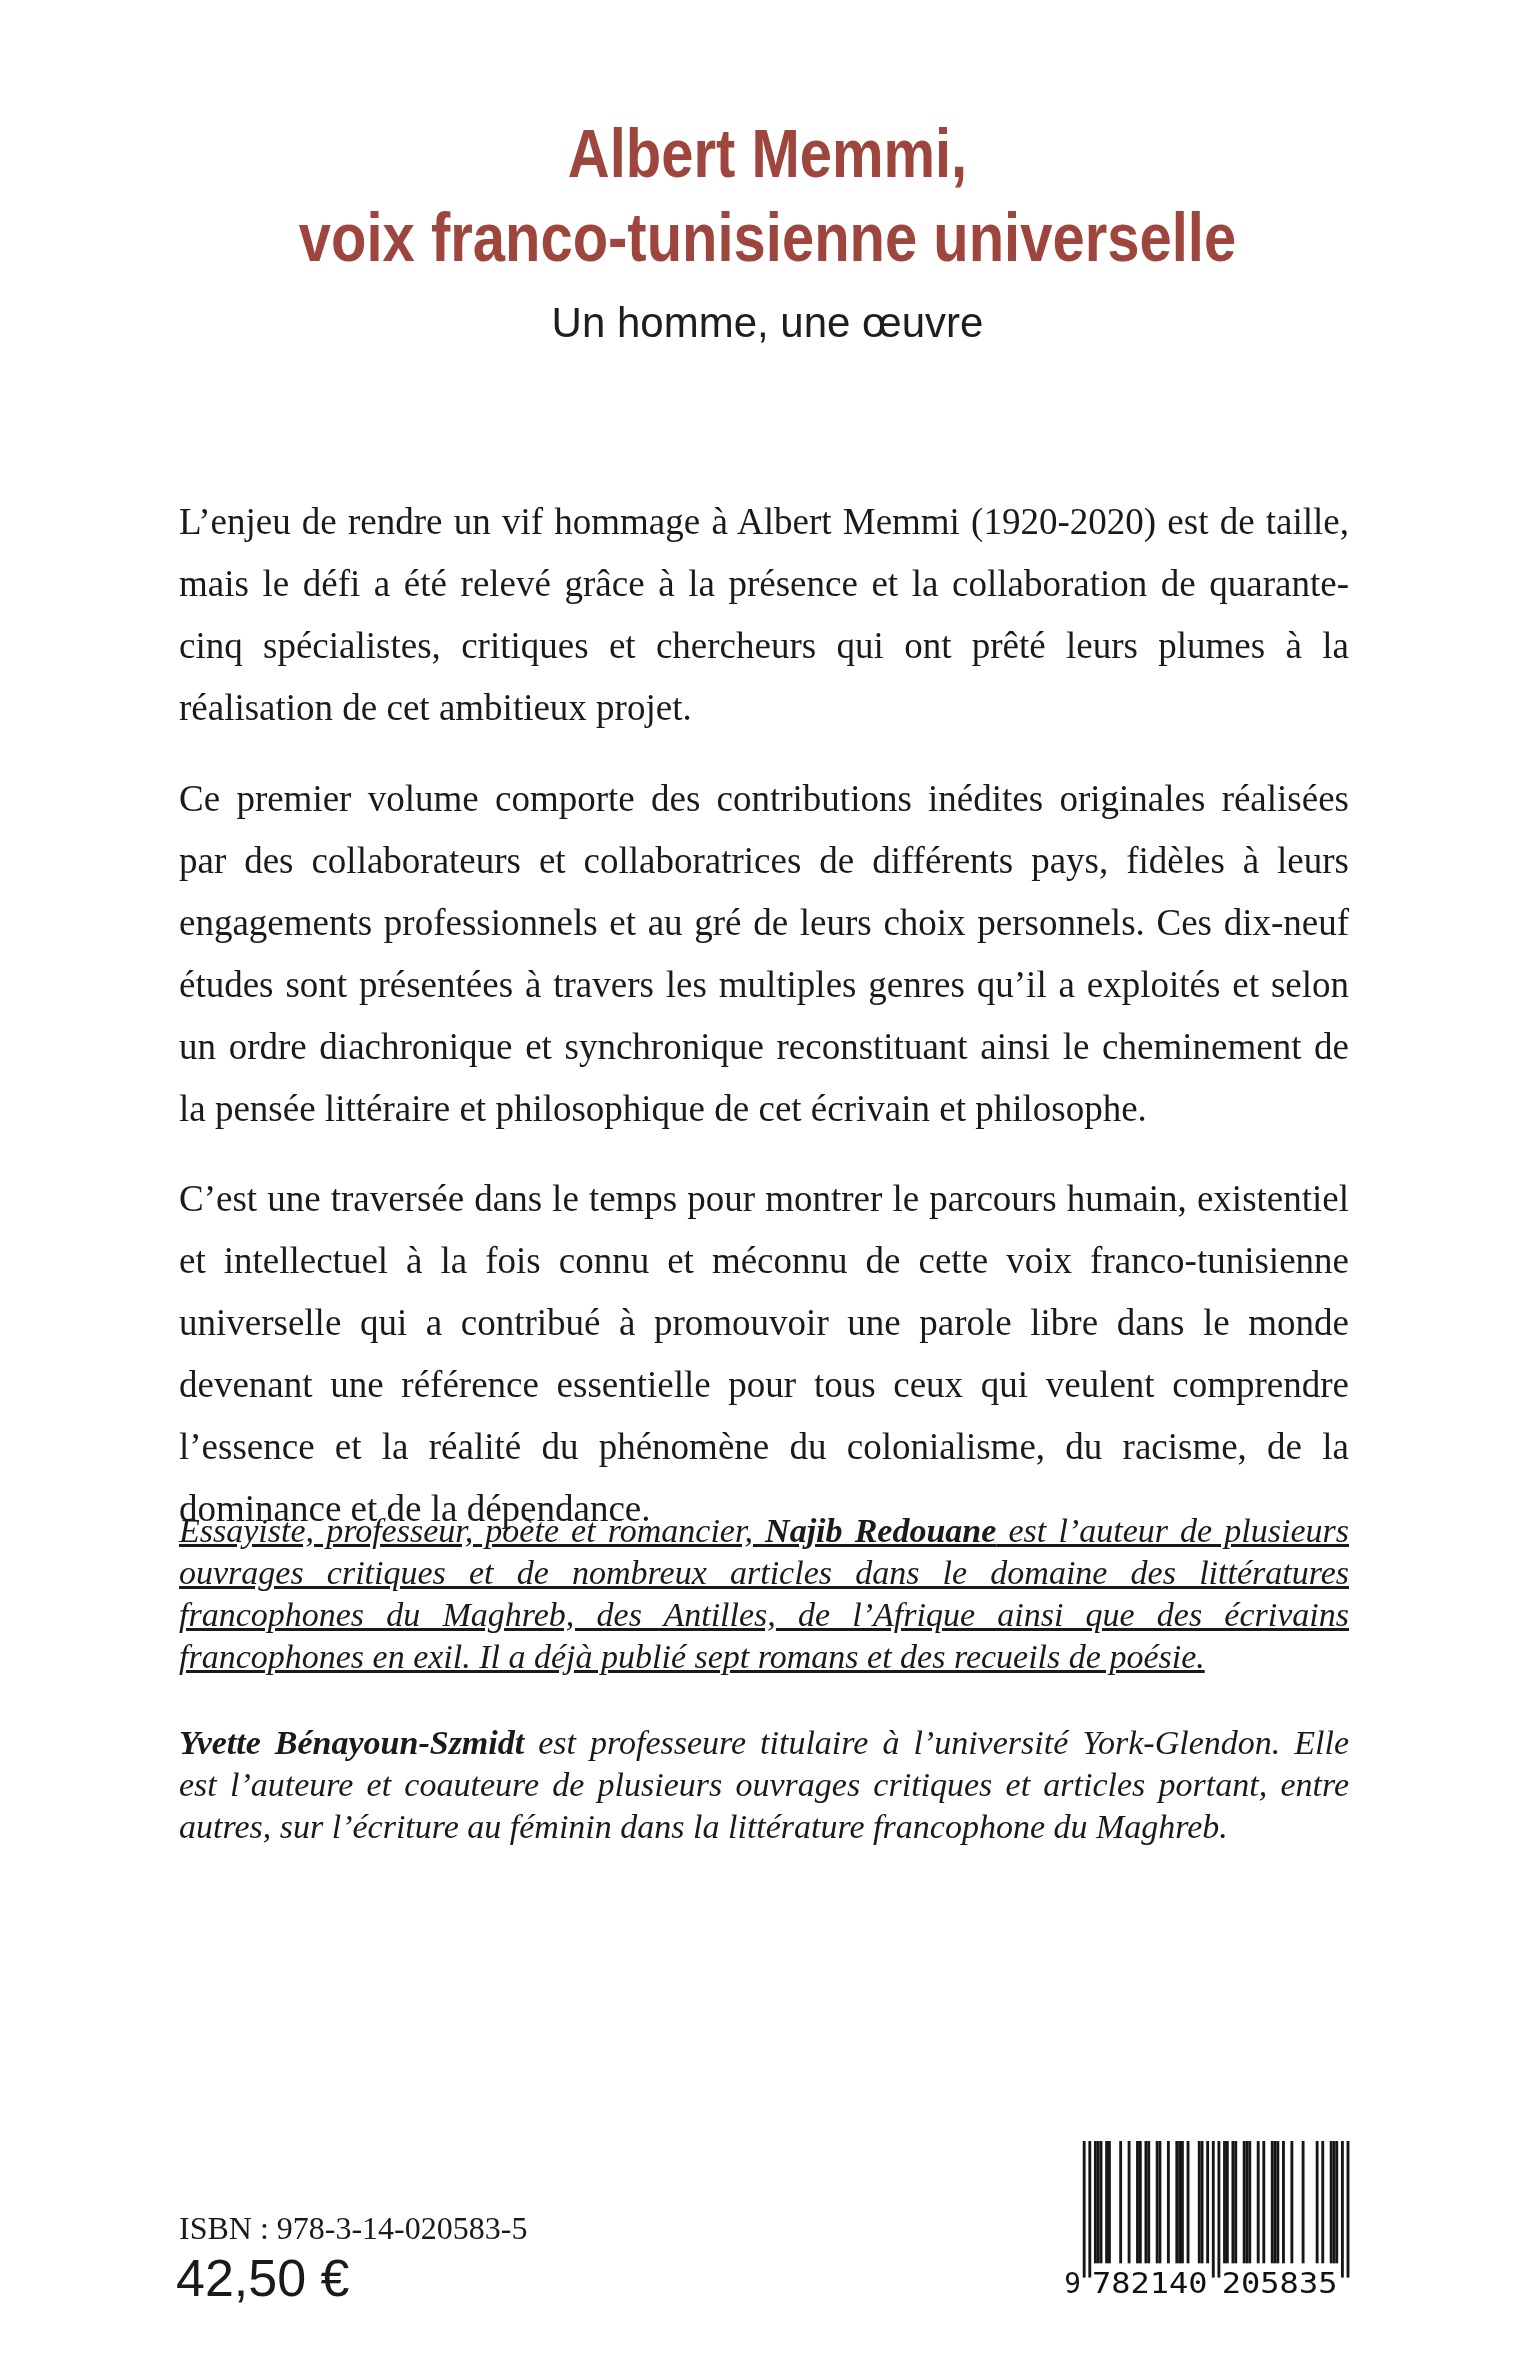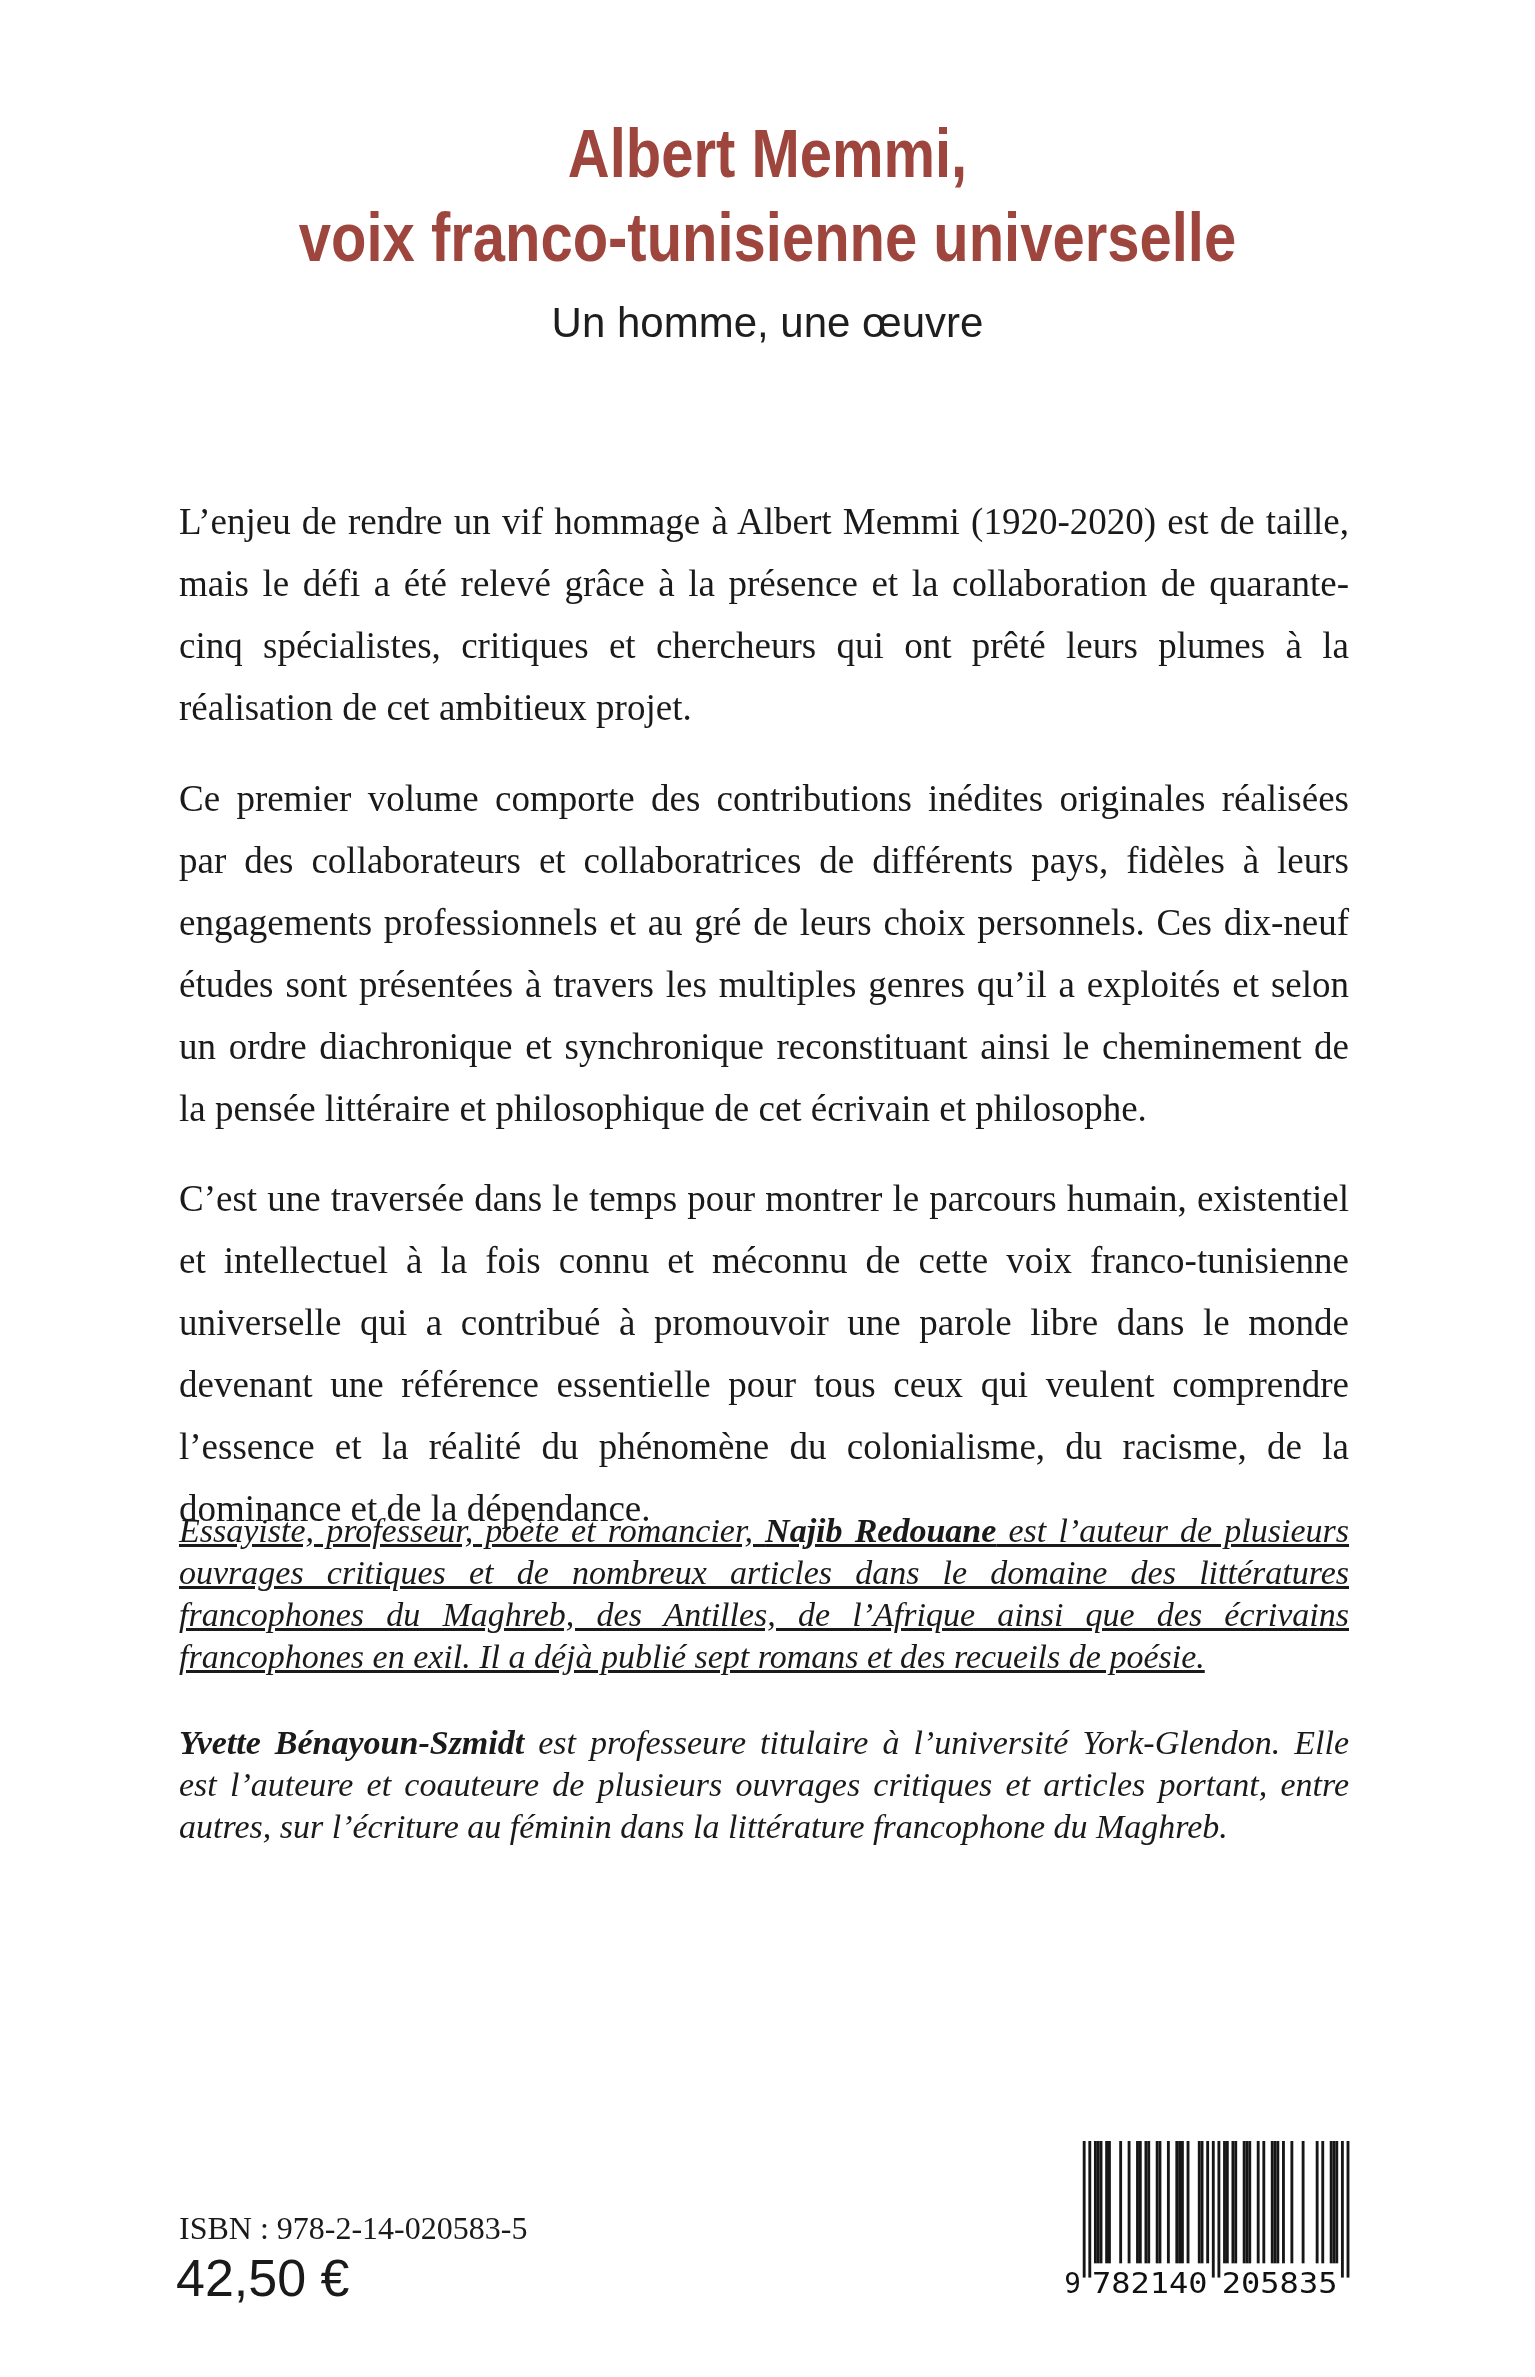--- a/index.html
+++ b/index.html
@@ -90,21 +90,21 @@
     <p>L’enjeu de rendre un vif hommage à Albert Memmi (1920-2020) est de taille, mais le défi a été relevé grâce à la présence et la collaboration de quarante-cinq spécialistes, critiques et chercheurs qui ont prêté leurs plumes à la réalisation de cet ambitieux projet.</p>
     <p>Ce premier volume comporte des contributions inédites originales réalisées par des collaborateurs et collaboratrices de différents pays, fidèles à leurs engagements professionnels et au gré de leurs choix personnels. Ces dix-neuf études sont présentées à travers les multiples genres qu’il a exploités et selon un ordre diachronique et synchronique reconstituant ainsi le cheminement de la pensée littéraire et philosophique de cet écrivain et philosophe.</p>
     <p>C’est une traversée dans le temps pour montrer le parcours humain, existentiel et intellectuel à la fois connu et méconnu de cette voix franco-tunisienne universelle qui a contribué à promouvoir une parole libre dans le monde devenant une référence essentielle pour tous ceux qui veulent comprendre l’essence et la réalité du phénomène du colonialisme, du racisme, de la dominance et de la dépendance.</p>
   </section>
 
   <section class="author-bios">
     <p class="bio bio-1"><span>Essayiste, professeur, poète et romancier, </span><strong class="author-name">Najib Redouane</strong><span> est l’auteur de plusieurs ouvrages critiques et de nombreux articles dans le domaine des littératures francophones du Maghreb, des Antilles, de l’Afrique ainsi que des écrivains francophones en exil. Il a déjà publié sept romans et des recueils de poésie.</span></p>
     <p class="bio bio-2"><strong class="author-name">Yvette Bénayoun-Szmidt</strong><span> est professeure titulaire à l’université York-Glendon. Elle est l’auteure et coauteure de plusieurs ouvrages critiques et articles portant, entre autres, sur l’écriture au féminin dans la littérature francophone du Maghreb.</span></p>
   </section>
 
-  <div class="isbn">ISBN : 978-2-14-020583-5</div>
+  <div class="isbn">ISBN : 978-3-14-020583-5</div>
   <div class="price">42,50 €</div>
 
   <figure class="barcode">
     <svg width="298" height="155" viewBox="0 0 355 185" xmlns="http://www.w3.org/2000/svg">
       <g id="barcode-bars">
           <rect x="28.00" y="0" width="3.41" height="163"></rect>
           <rect x="34.70" y="0" width="3.41" height="163"></rect>
           <rect x="41.40" y="0" width="3.41" height="146"></rect>
           <rect x="44.75" y="0" width="3.41" height="146"></rect>
           <rect x="48.10" y="0" width="3.41" height="146"></rect>

